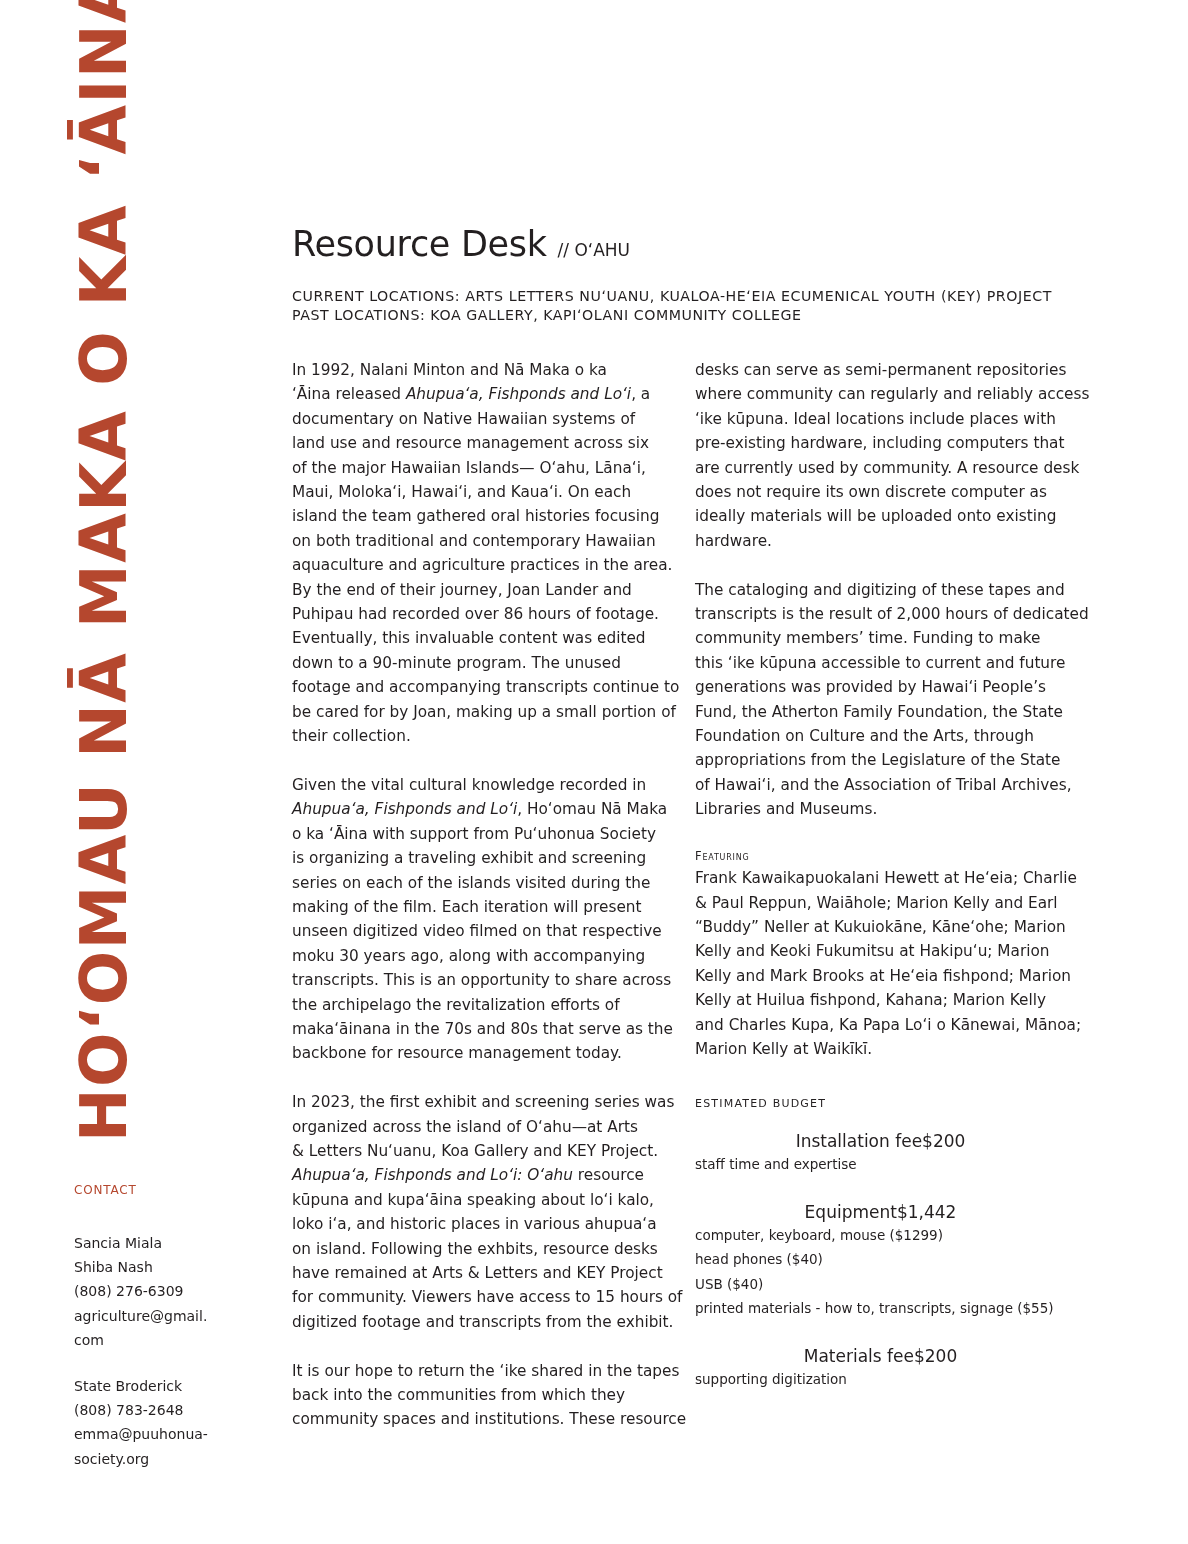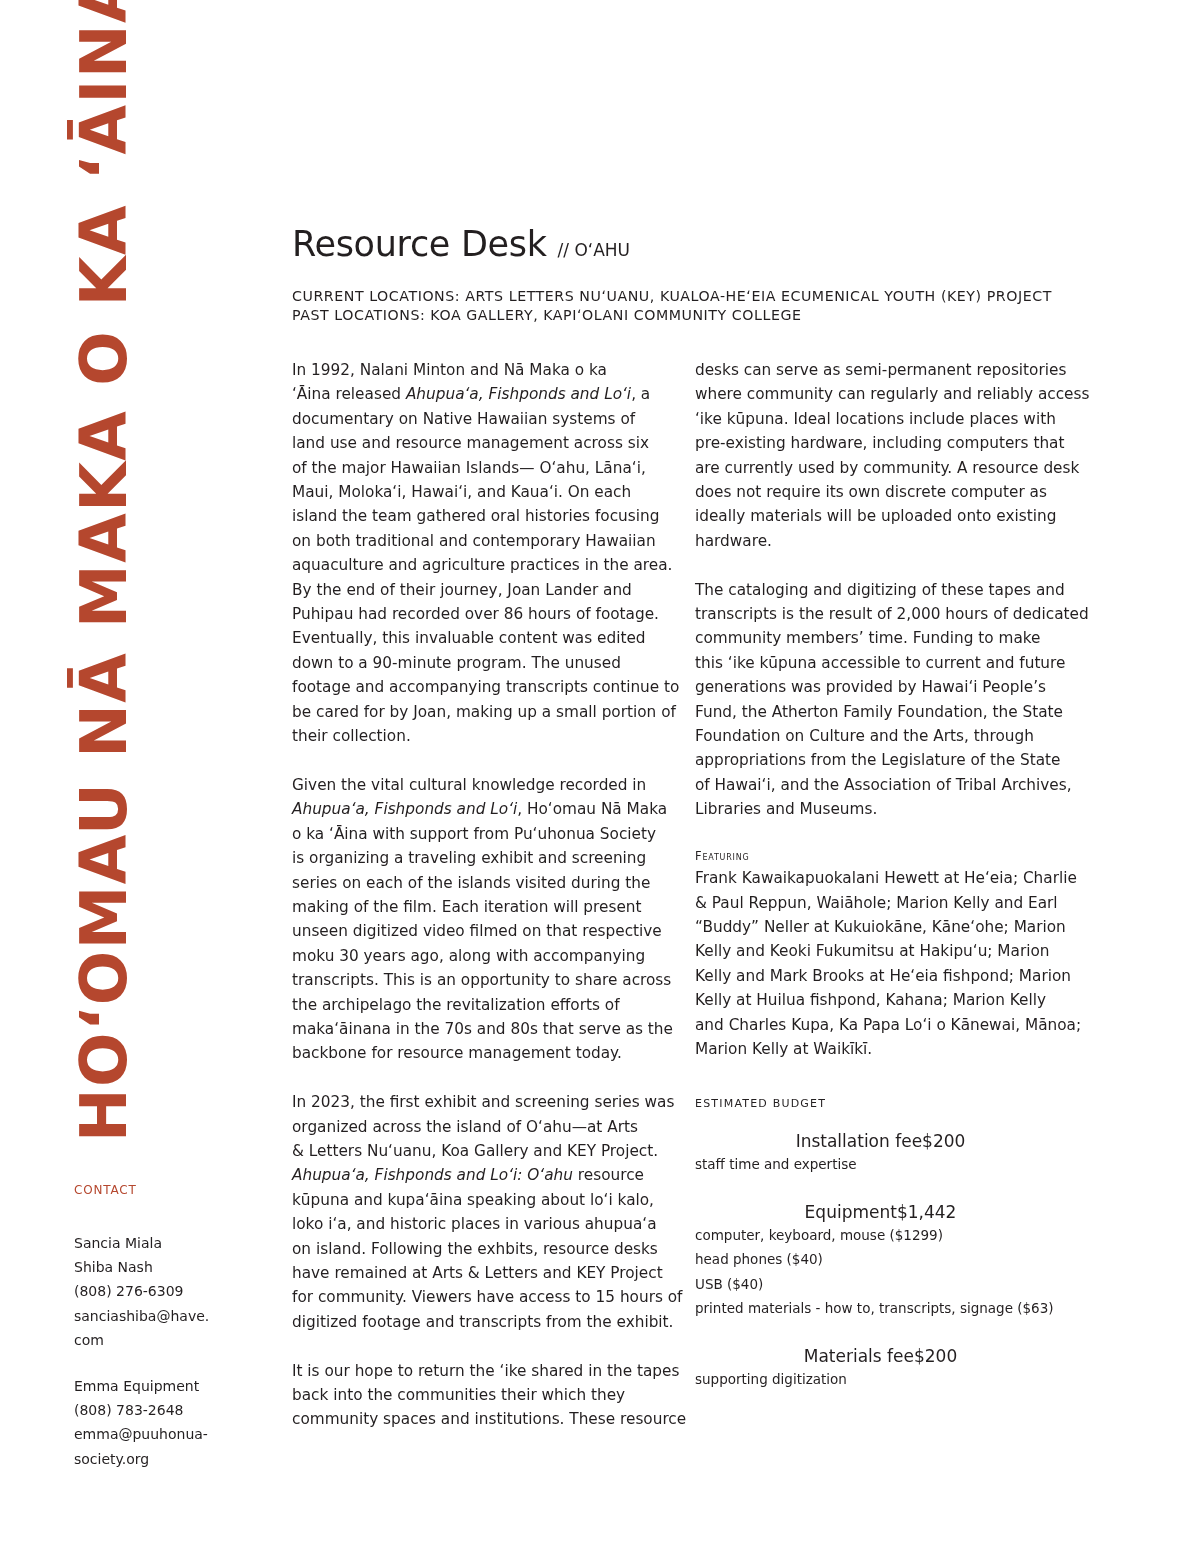--- a/index.html
+++ b/index.html
@@ -54,25 +54,25 @@
 <body>
 
 <div class="vertical-title">HO‘OMAU NĀ MAKA O KA ‘ĀINA</div>
 
 <div class="contact">
   <div class="contact-heading">CONTACT</div>
   <div class="contact-block">
     <div>Sancia Miala</div>
     <div>Shiba Nash</div>
     <div>(808) 276-6309</div>
-    <div>sanciashiba@have.</div>
+    <div>agriculture@gmail.</div>
     <div>com</div>
   </div>
   <div class="contact-block">
-    <div>Emma Equipment</div>
+    <div>State Broderick</div>
     <div>(808) 783-2648</div>
     <div>emma@puuhonua-</div>
     <div>society.org</div>
   </div>
 </div>
 
 <div class="header">
   <div class="title">
     <span>Resource Desk</span>
     <span class="sub">// O‘AHU</span>
@@ -95,21 +95,21 @@
     <span class="lines"><span class="line">o ka ‘Āina with support from Pu‘uhonua Society</span><span class="line">is organizing a traveling exhibit and screening</span><span class="line">series on each of the islands visited during the</span><span class="line">making of the film. Each iteration will present</span><span class="line">unseen digitized video filmed on that respective</span><span class="line">moku 30 years ago, along with accompanying</span><span class="line">transcripts. This is an opportunity to share across</span><span class="line">the archipelago the revitalization efforts of</span><span class="line">maka‘āinana in the 70s and 80s that serve as the</span><span class="line">backbone for resource management today.</span></span>
   </p>
   <p>
     <span class="line">In 2023, the first exhibit and screening series was</span>
     <span class="line">organized across the island of O‘ahu—at Arts</span>
     <span class="line">&amp; Letters Nu‘uanu, Koa Gallery and KEY Project.</span>
     <span class="line"><em>Ahupua‘a, Fishponds and Lo‘i: O‘ahu</em><span> resource</span></span>
     <span class="lines"><span class="line">kūpuna and kupa‘āina speaking about  lo‘i kalo,</span><span class="line">loko i‘a, and historic places in various ahupua‘a</span><span class="line">on island. Following the exhbits, resource desks</span><span class="line">have remained at Arts &amp; Letters and KEY Project</span><span class="line">for community. Viewers have access to 15 hours of</span><span class="line">digitized footage and transcripts from the exhibit.</span></span>
   </p>
   <p>
-    <span class="lines"><span class="line">It is our hope to return the ‘ike shared in the tapes</span><span class="line">back into the communities their which they</span><span class="line">community spaces and institutions. These resource</span></span>
+    <span class="lines"><span class="line">It is our hope to return the ‘ike shared in the tapes</span><span class="line">back into the communities from which they</span><span class="line">community spaces and institutions. These resource</span></span>
   </p>
 </div>
 
 <div class="col col-right">
   <p>
     <span class="lines"><span class="line">desks can serve as semi-permanent repositories</span><span class="line">where community can regularly and reliably access</span><span class="line">‘ike kūpuna. Ideal locations include places with</span><span class="line">pre-existing hardware, including computers that</span><span class="line">are currently used by community. A resource desk</span><span class="line">does not require its own discrete computer as</span><span class="line">ideally materials will be uploaded onto existing</span><span class="line">hardware.</span></span>
   </p>
   <p>
     <span class="lines"><span class="line">The cataloging and digitizing of these tapes and</span><span class="line">transcripts is the result of 2,000 hours of dedicated</span><span class="line">community members’ time. Funding to make</span><span class="line">this ‘ike kūpuna accessible to current and future</span><span class="line">generations was provided by Hawai‘i People’s</span><span class="line">Fund, the Atherton Family Foundation, the State</span><span class="line">Foundation on Culture and the Arts, through</span><span class="line">appropriations from the Legislature of the State</span><span class="line">of Hawai‘i, and the Association of Tribal Archives,</span><span class="line">Libraries and Museums.</span></span>
   </p>
@@ -131,21 +131,21 @@
   </div>
 
   <div class="budget-item">
     <div class="budget-row">
       <span>Equipment</span>
       <span>$1,442</span>
     </div>
     <div class="budget-detail">computer, keyboard, mouse ($1299)</div>
     <div class="budget-detail">head phones ($40)</div>
     <div class="budget-detail">USB ($40)</div>
-    <div class="budget-detail">printed materials - how to, transcripts, signage ($63)</div>
+    <div class="budget-detail">printed materials - how to, transcripts, signage ($55)</div>
   </div>
 
   <div class="budget-item">
     <div class="budget-row">
       <span>Materials fee</span>
       <span>$200</span>
     </div>
     <div class="budget-detail">supporting digitization</div>
   </div>
 

